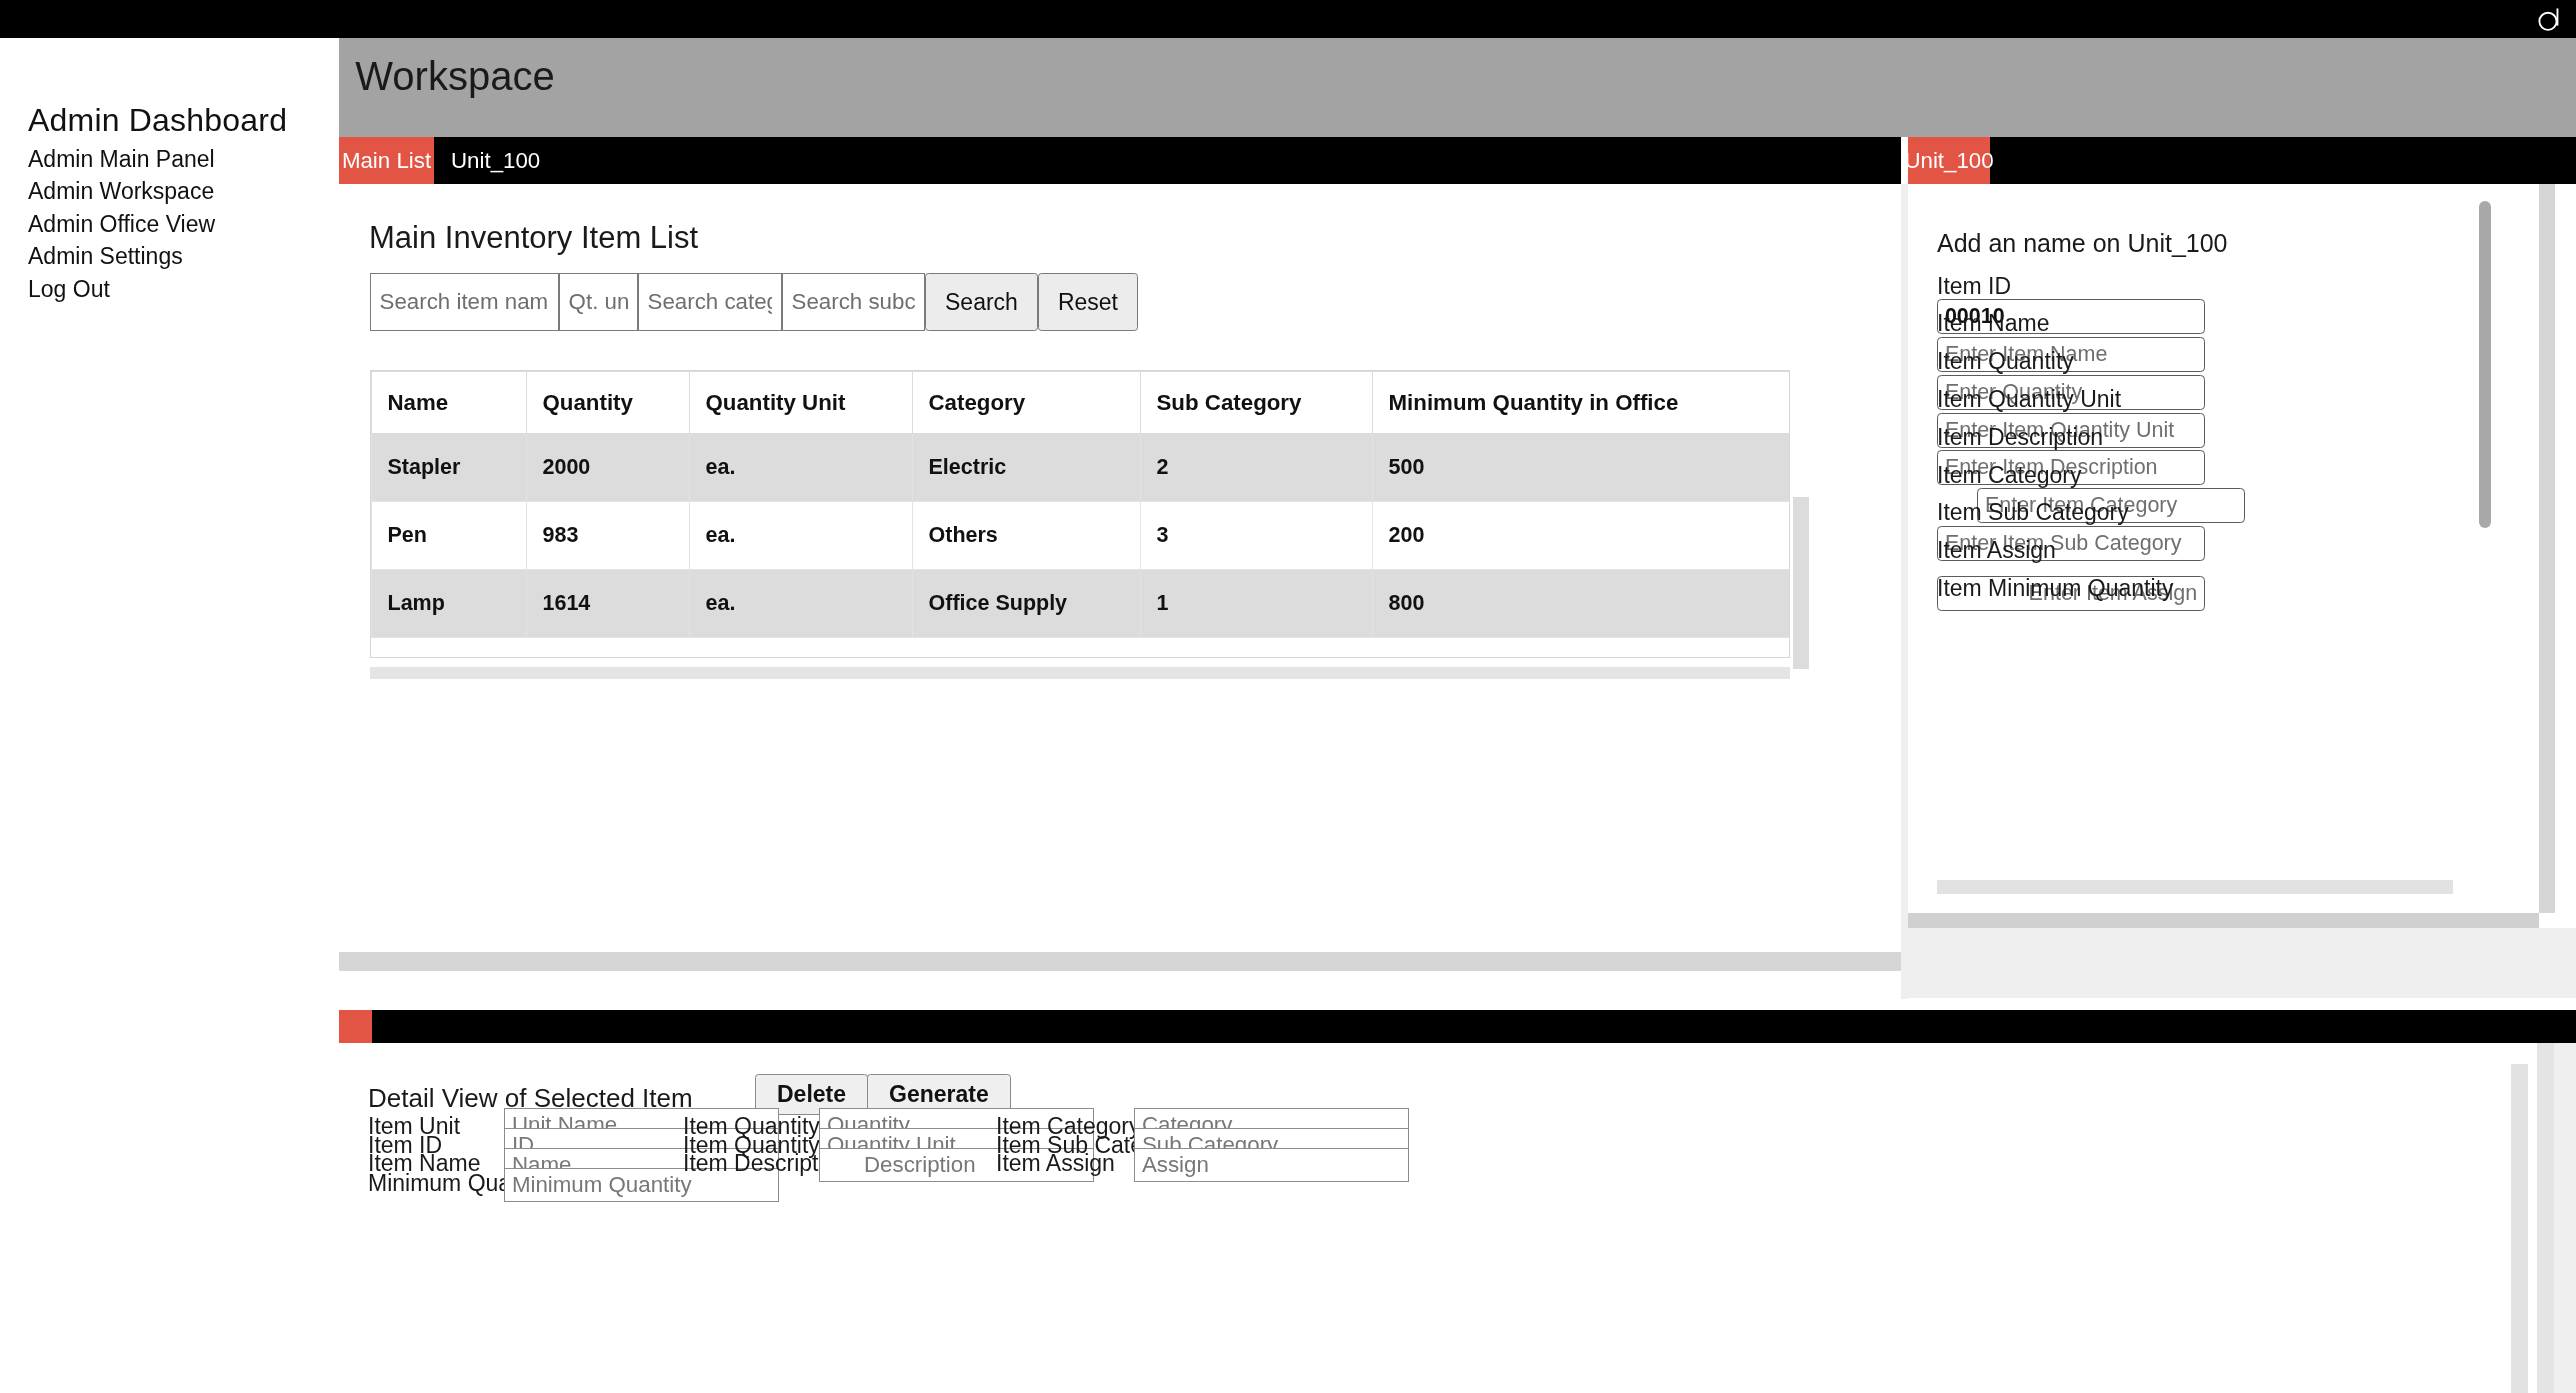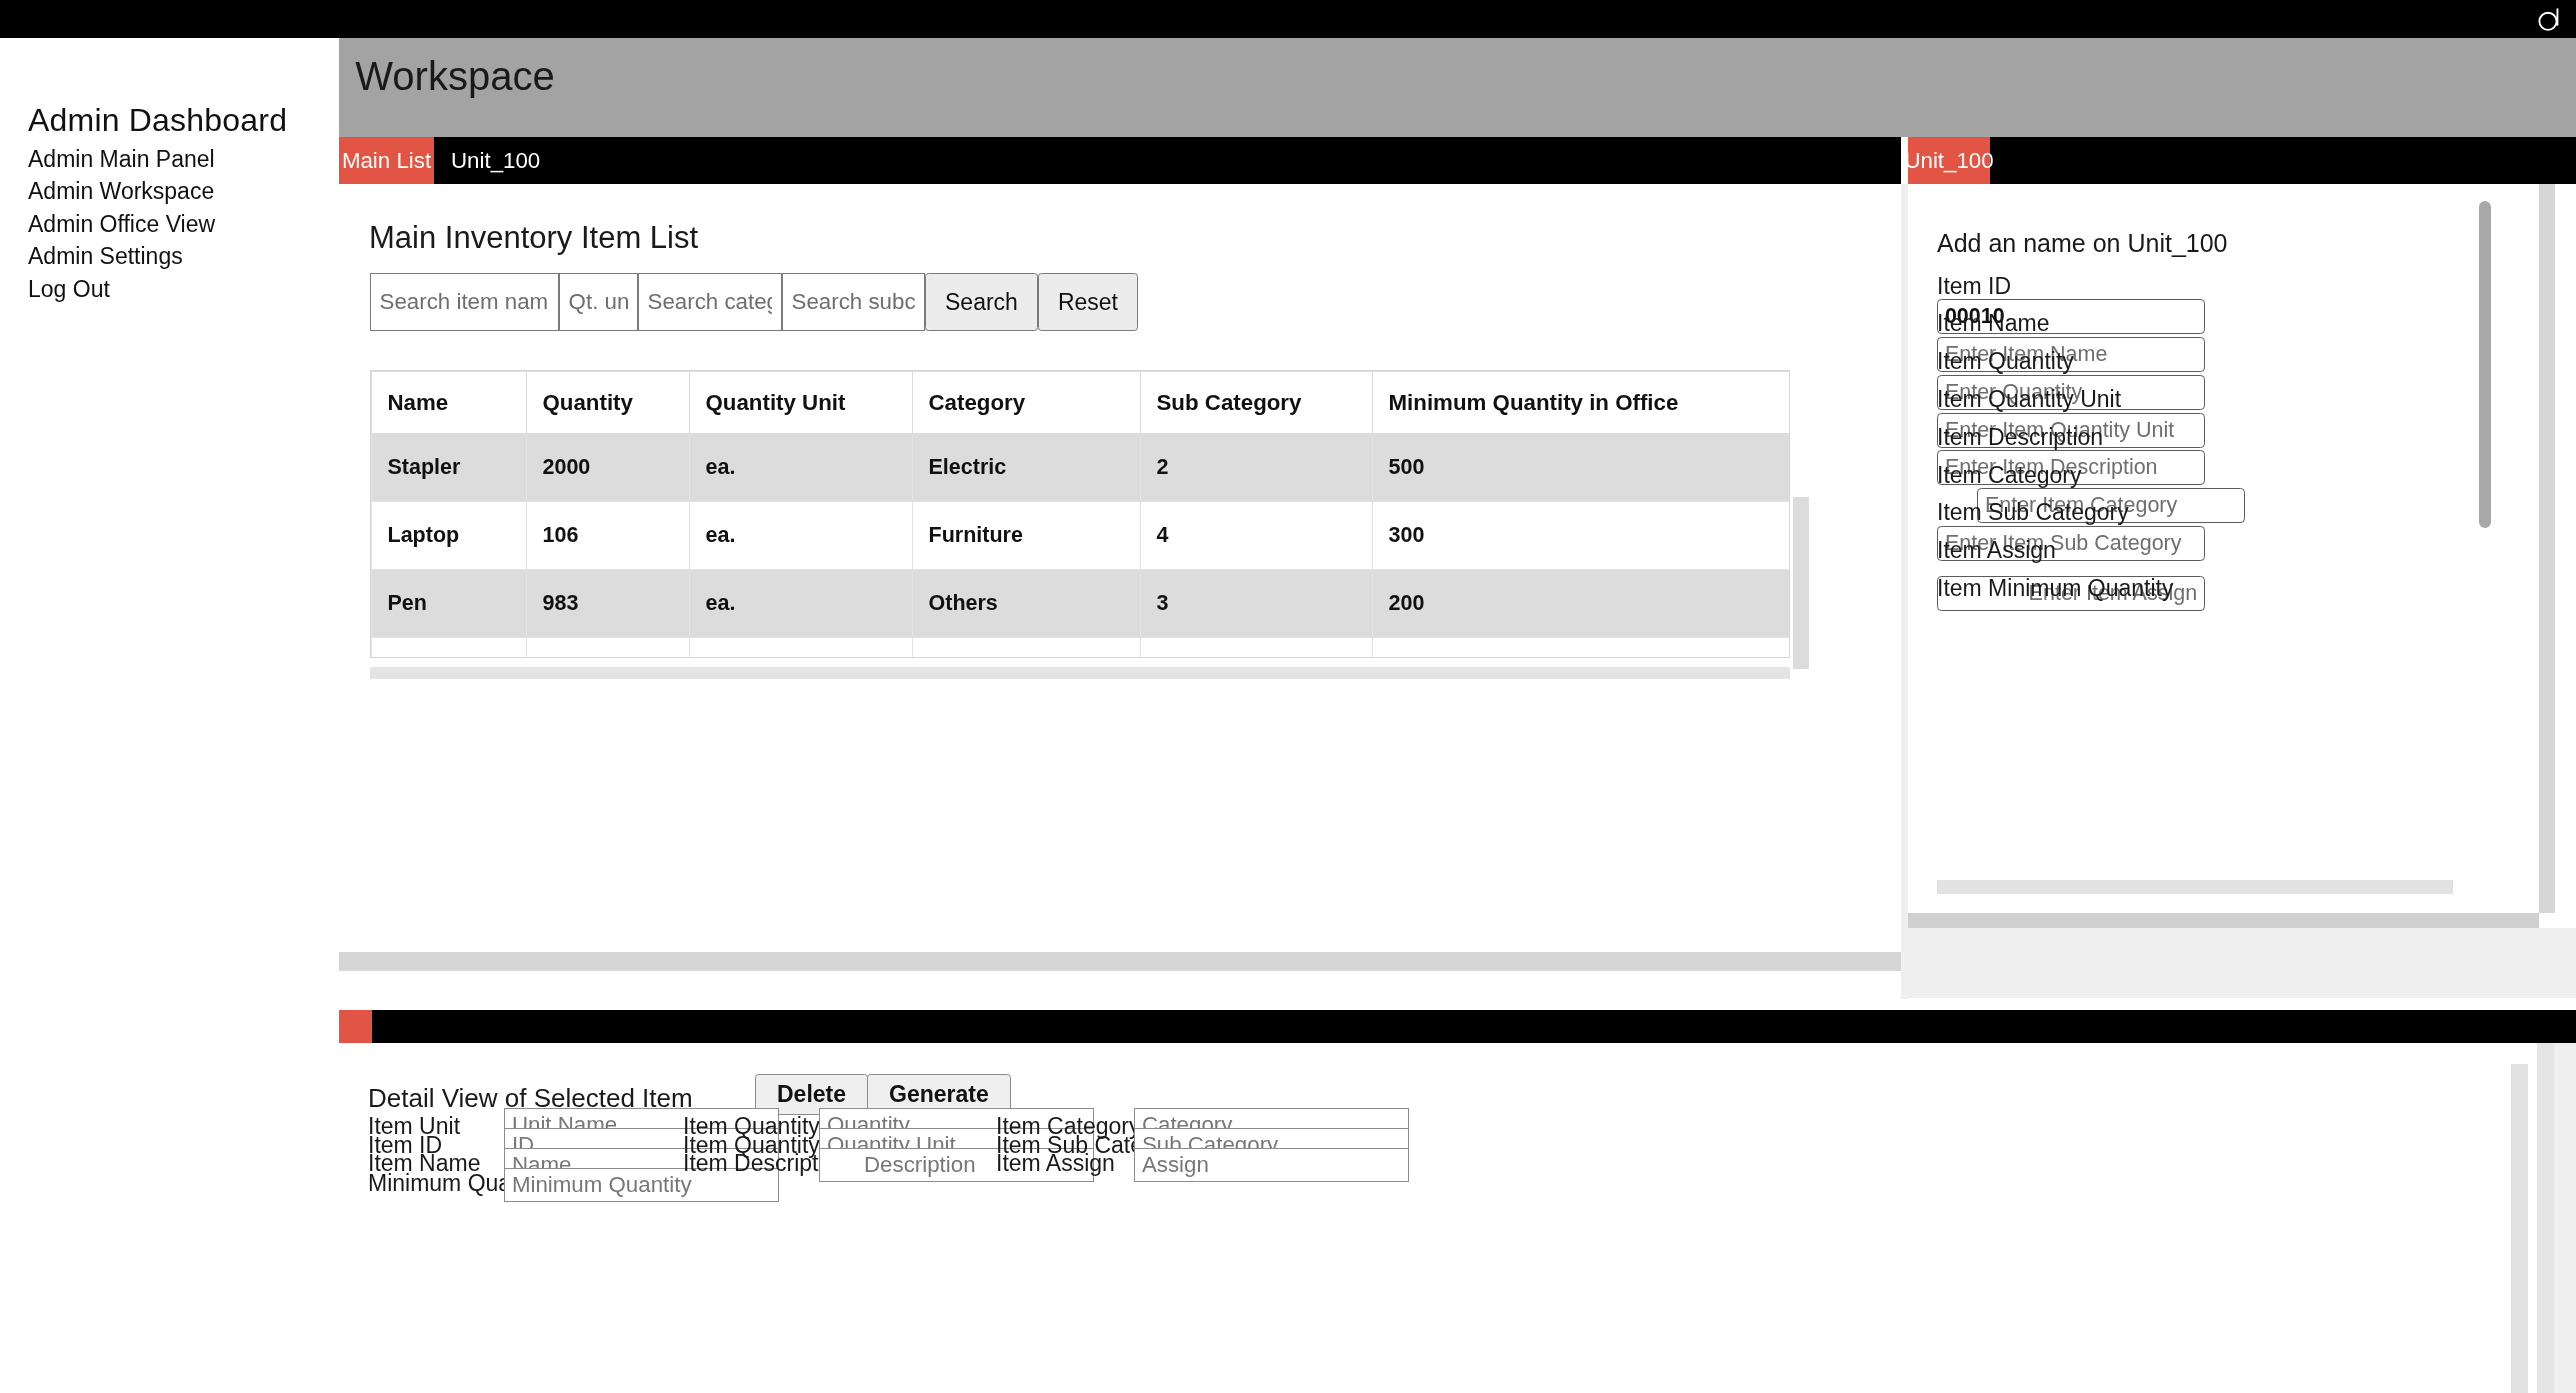--- a/index.html
+++ b/index.html
@@ -307,28 +307,20 @@
       <tbody id="table-body">
           <tr>
             <td class="c0">Stapler</td>
             <td class="c1">2000</td>
             <td class="c2">ea.</td>
             <td class="c3">Electric</td>
             <td class="c4">2</td>
             <td class="c5">500</td>
           </tr>
           <tr>
-            <td class="c0">Laptop</td>
-            <td class="c1">106</td>
-            <td class="c2">ea.</td>
-            <td class="c3">Furniture</td>
-            <td class="c4">4</td>
-            <td class="c5">300</td>
-          </tr>
-          <tr>
             <td class="c0">Pen</td>
             <td class="c1">983</td>
             <td class="c2">ea.</td>
             <td class="c3">Others</td>
             <td class="c4">3</td>
             <td class="c5">200</td>
           </tr>
           <tr>
             <td class="c0">Lamp</td>
             <td class="c1">1614</td>

